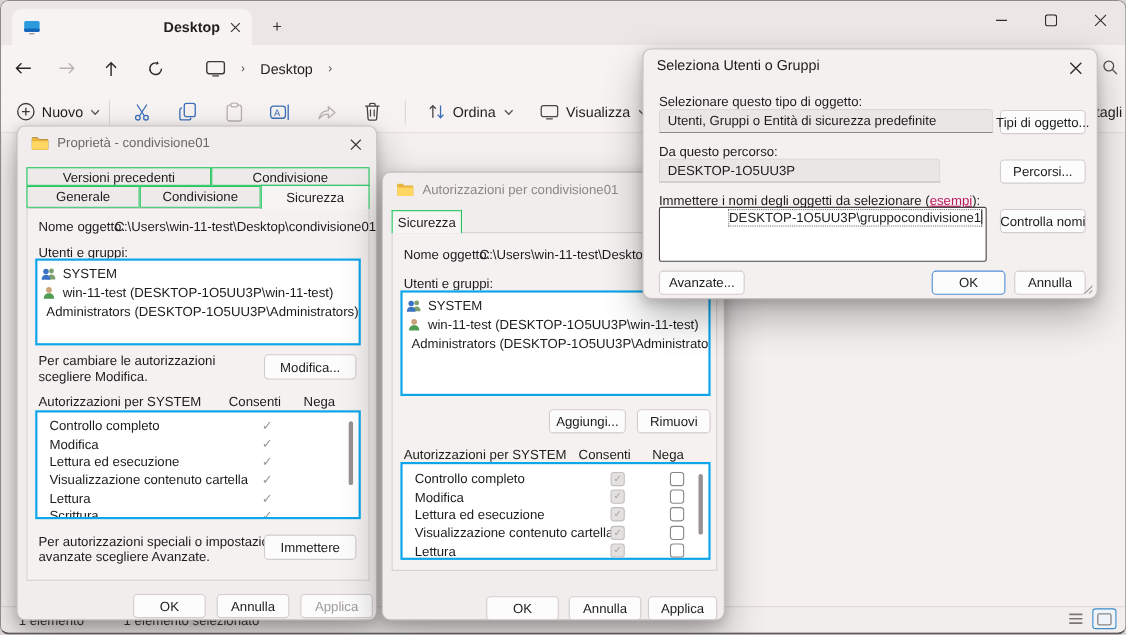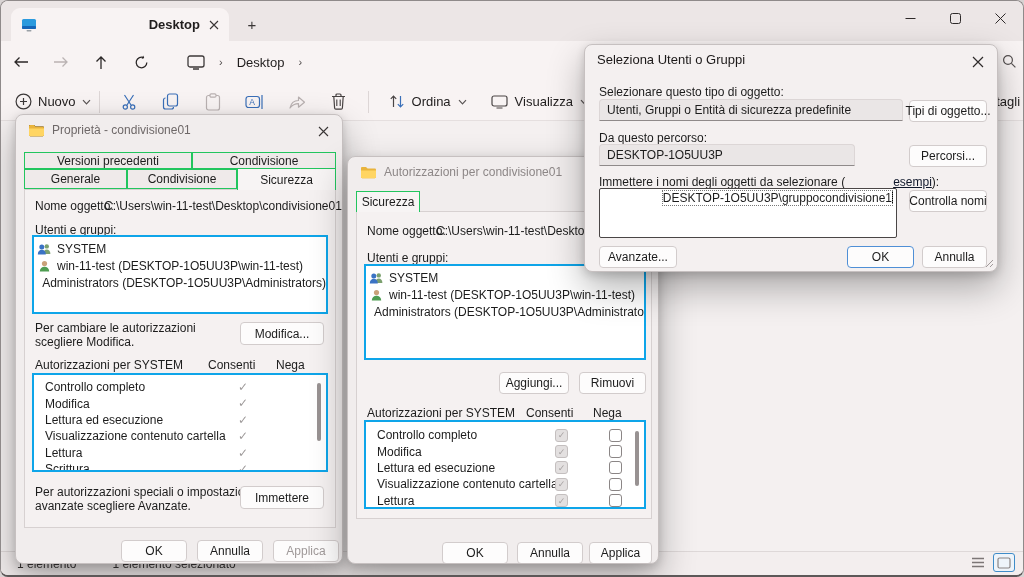--- a/index.html
+++ b/index.html
@@ -64,21 +64,21 @@
   .vthumb{position:absolute;width:4px;border-radius:2px;background:#989292;right:5px;}
   .btn{position:absolute;display:flex;align-items:center;justify-content:center;height:22px;
        font-size:12px;color:#1c1c1c;background:#fdfcfc;border:1px solid #d2cccc;border-radius:4px;white-space:nowrap;}
   .btn.default{border:1px solid #4f8fd6;}
   .btn.disabled{color:#a09a9a;}
   .fld{position:absolute;height:22px;background:#eae6e6;border:1px solid #dcd6d6;border-bottom:1px solid #8f8a8a;
        border-radius:4px 4px 0 0;display:flex;align-items:center;padding:0 7px;font-size:12px;color:#1c1c1c;white-space:nowrap;overflow:hidden;}
   .txtarea{position:absolute;background:#fff;border:1px solid #4a4646;border-radius:2px;
            font-size:12px;color:#1c1c1c;padding:2px 3px;overflow:hidden;}
   .caret{display:inline-block;width:1px;height:13px;background:#000;vertical-align:-2px;}
-  .link{color:#0f172a;text-decoration:underline;padding-left:48px;}
+  .link{color:#be185d;text-decoration:underline;}
   .grip{position:absolute;right:3px;bottom:3px;}
 </style>
 </head>
 <body>
 
 <div class="screen">
 
   <div class="tabstrip">
     <div class="etab">
       <span class="iconbtn">

